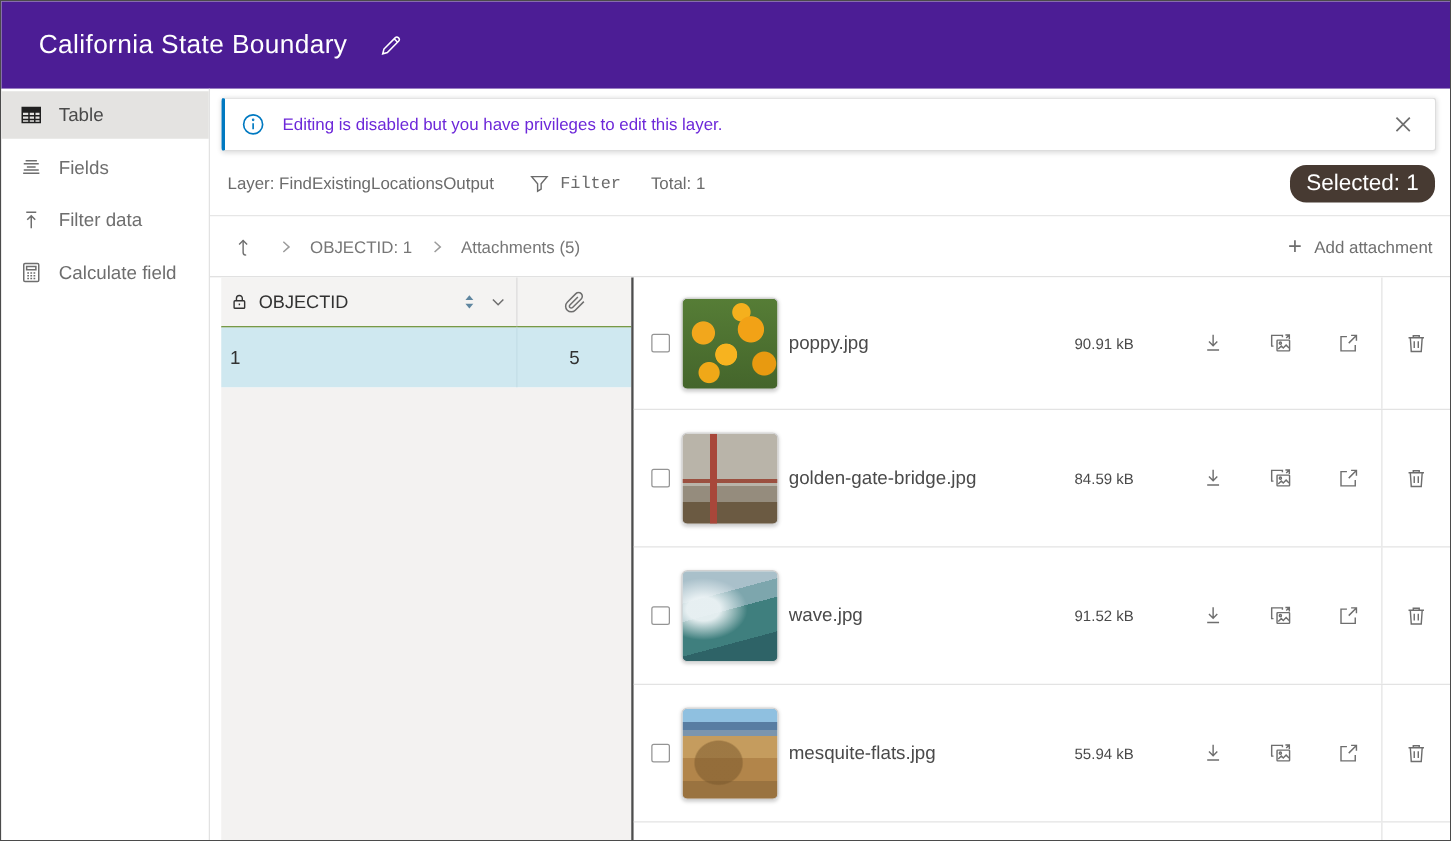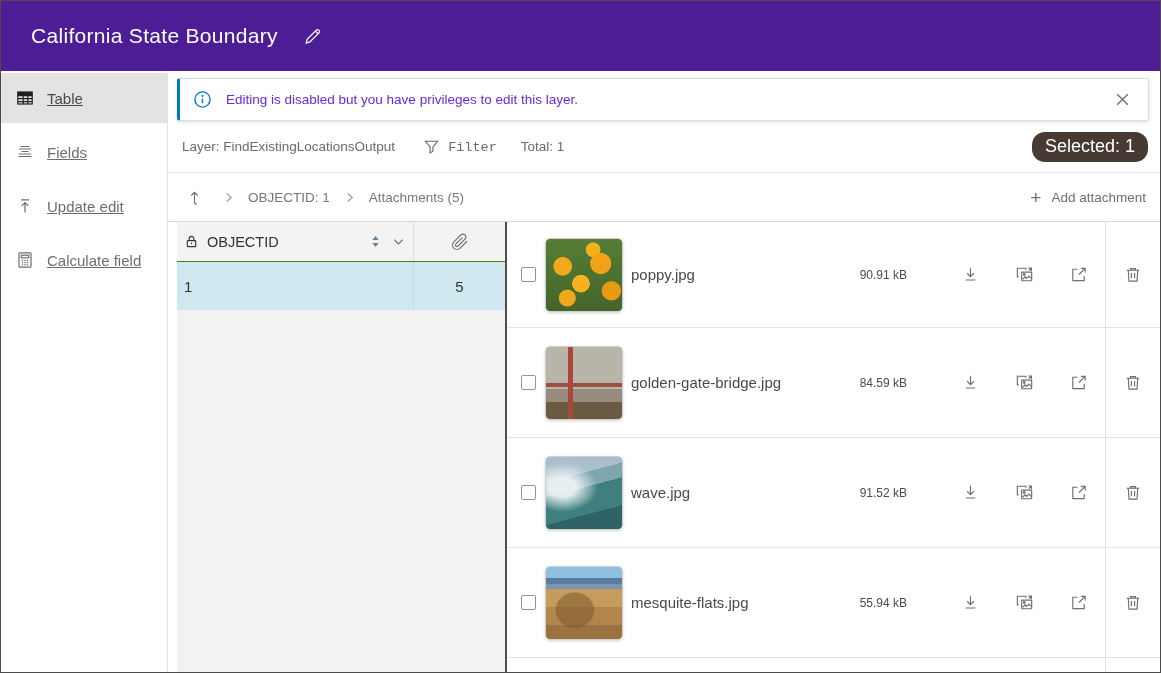--- a/index.html
+++ b/index.html
@@ -11,21 +11,21 @@
   .hdr-title { font-size:21px; letter-spacing:.3px; margin-left:30px; white-space:nowrap; }
   .hdr-edit { margin-left:24px; display:flex; align-items:center; cursor:pointer; }
   .hdr-spacer { flex:1; }
   .tabs { display:flex; height:100%; margin-right:28px; }
   .tab { height:100%; display:flex; align-items:center; padding:0 29px; font-size:16.5px; color:#fff; cursor:pointer; white-space:nowrap; }
   .tab.active { background:#0e4d71; }
 
   
   .bod { flex:1; display:flex; min-height:0; }
   .sidebar { width:167px; background:#fff; border-right:1px solid #e2e2e2; padding-top:2px; flex-shrink:0; }
-  .side-item { height:50px; display:flex; align-items:center; padding-left:13px; color:#6e6e6e; font-size:15px; cursor:pointer; margin-bottom:4px;text-decoration:underline; }
+  .side-item { height:38px; display:flex; align-items:center; padding-left:13px; color:#6e6e6e; font-size:15px; cursor:pointer; margin-bottom:4px; }
   .side-item .ic { width:21px; height:21px; margin-right:12px; display:flex; align-items:center; justify-content:center; }
   .side-item.selected { background:#e4e3e1; color:#4a4a4a; }
   .side-item.selected svg { stroke:#202020; }
   .side-item svg { stroke:#6e6e6e; }
 
   .main { flex:1; display:flex; flex-direction:column; min-width:0; background:#fff; }
 
   
   .banner-wrap { padding:7px 11px 0 9px; height:50px; flex-shrink:0; }
   .banner { height:43px; display:flex; align-items:center; border:1px solid #ddd; border-left:3px solid #0079c1; border-radius:3px; box-shadow:0 1px 4px rgba(0,0,0,.14); padding-left:13px; background:#fff; }
@@ -138,21 +138,21 @@
           </svg>
         </span>
         <span>Fields</span>
       </div>
       <div class="side-item">
         <span class="ic">
           <svg width="20" height="20" viewBox="0 0 20 20" fill="none" stroke-width="1.2">
             <path d="M6 3.8h8M10 6.6v10M6.8 9.8L10 6.6l3.2 3.2"></path>
           </svg>
         </span>
-        <span>Update edit</span>
+        <span>Filter data</span>
       </div>
       <div class="side-item">
         <span class="ic">
           <svg width="20" height="20" viewBox="0 0 20 20" fill="none" stroke-width="1.2">
             <rect x="4" y="2.8" width="12" height="14.4" rx="1"></rect>
             <rect x="6.3" y="5.2" width="7.4" height="2.6"></rect>
             <path d="M6.8 10.4h1.4M9.3 10.4h1.4M11.8 10.4h1.4M6.8 12.6h1.4M9.3 12.6h1.4M11.8 12.6h1.4M6.8 14.8h1.4M9.3 14.8h1.4M11.8 14.8h1.4"></path>
           </svg>
         </span>
         <span>Calculate field</span>

